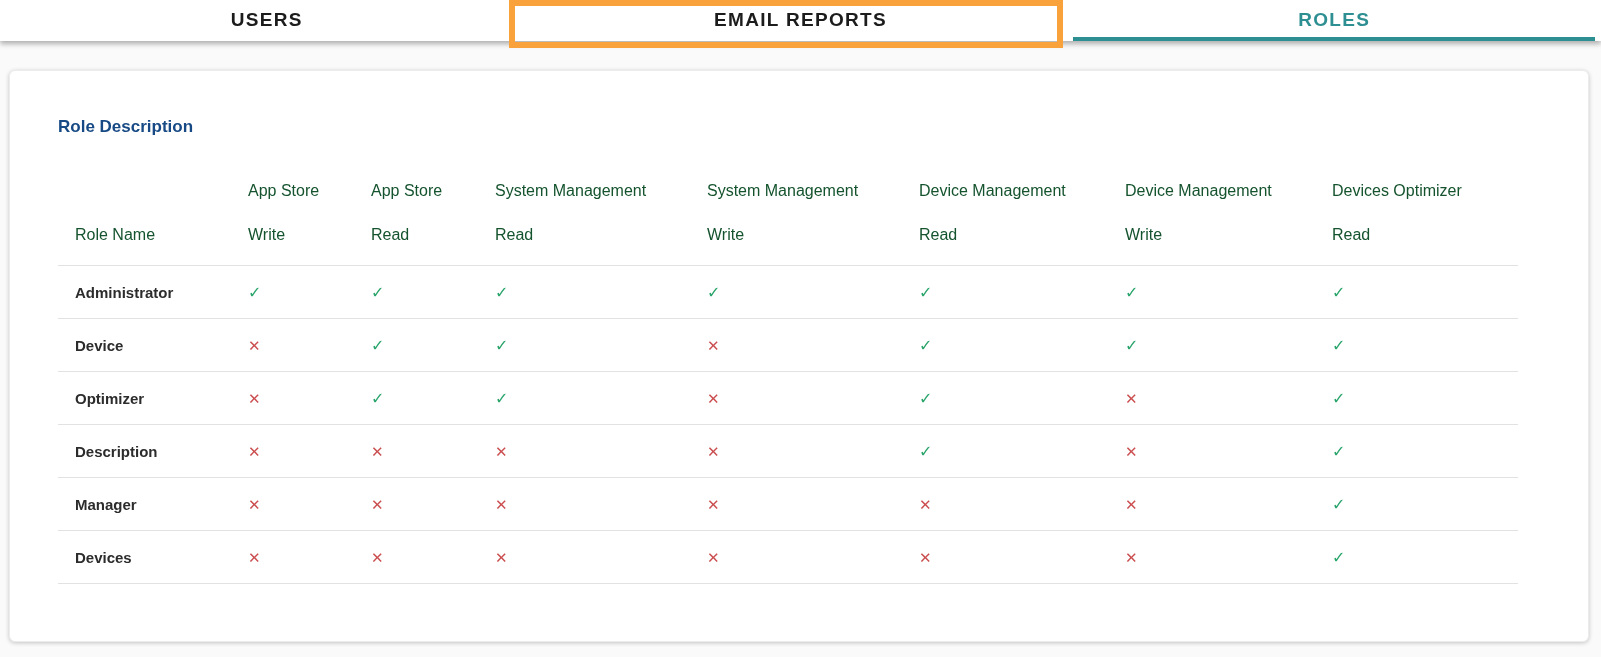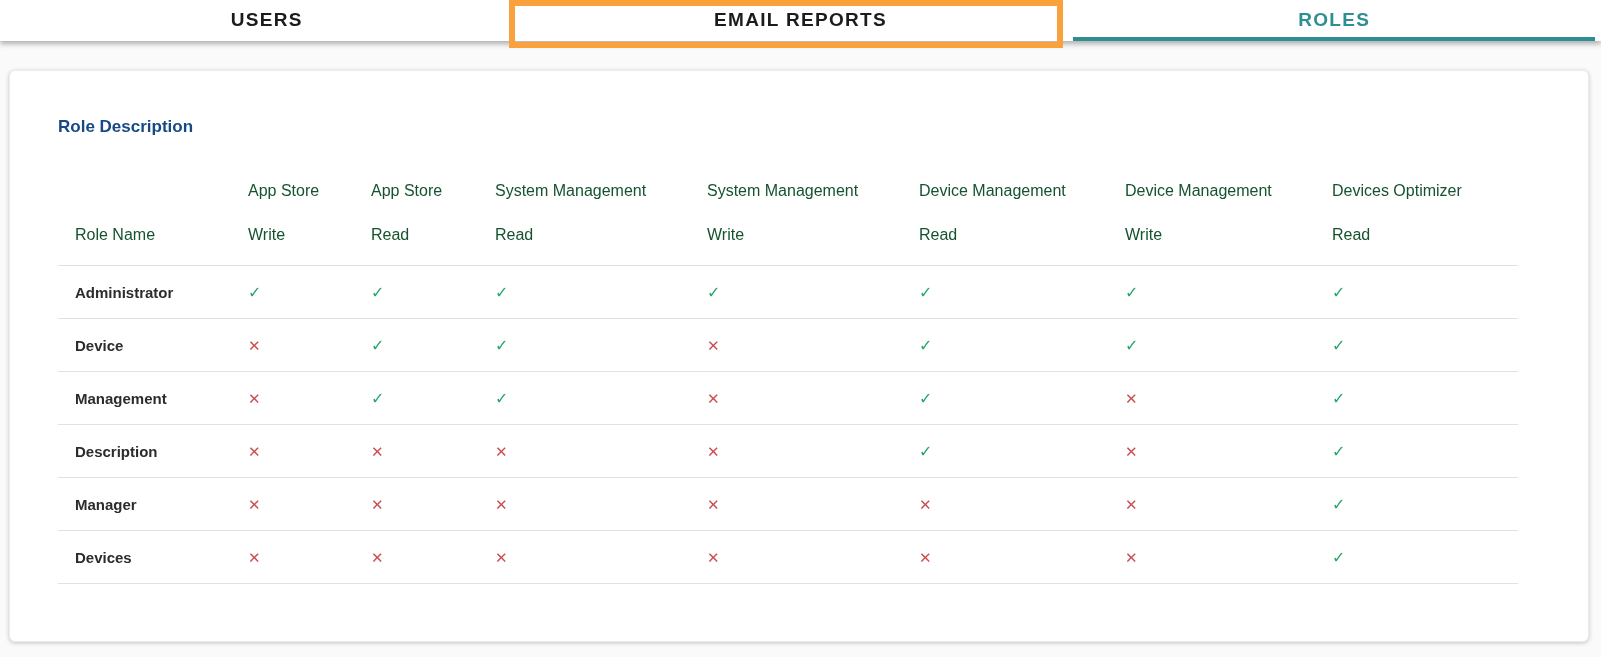--- a/index.html
+++ b/index.html
@@ -182,21 +182,21 @@
           <div class="rcell name">Device</div>
           <div class="rcell"><span class="mark no">✕</span></div>
           <div class="rcell"><span class="mark yes">✓</span></div>
           <div class="rcell"><span class="mark yes">✓</span></div>
           <div class="rcell"><span class="mark no">✕</span></div>
           <div class="rcell"><span class="mark yes">✓</span></div>
           <div class="rcell"><span class="mark yes">✓</span></div>
           <div class="rcell"><span class="mark yes">✓</span></div>
         </div>
         <div class="trow">
-          <div class="rcell name">Management</div>
+          <div class="rcell name">Optimizer</div>
           <div class="rcell"><span class="mark no">✕</span></div>
           <div class="rcell"><span class="mark yes">✓</span></div>
           <div class="rcell"><span class="mark yes">✓</span></div>
           <div class="rcell"><span class="mark no">✕</span></div>
           <div class="rcell"><span class="mark yes">✓</span></div>
           <div class="rcell"><span class="mark no">✕</span></div>
           <div class="rcell"><span class="mark yes">✓</span></div>
         </div>
         <div class="trow">
           <div class="rcell name">Description</div>

